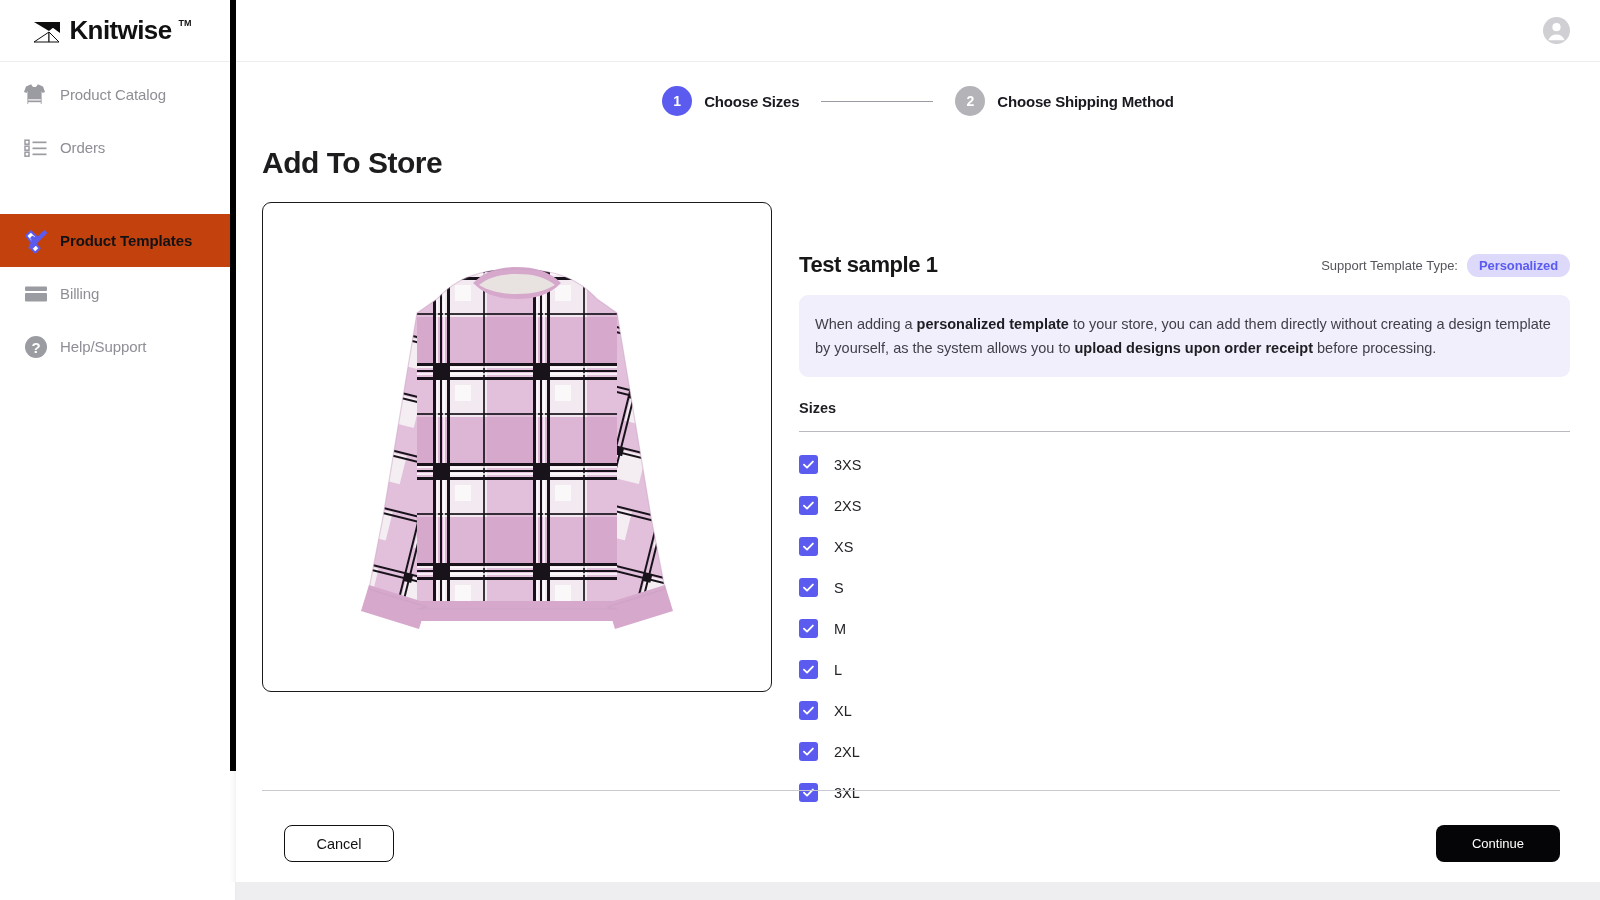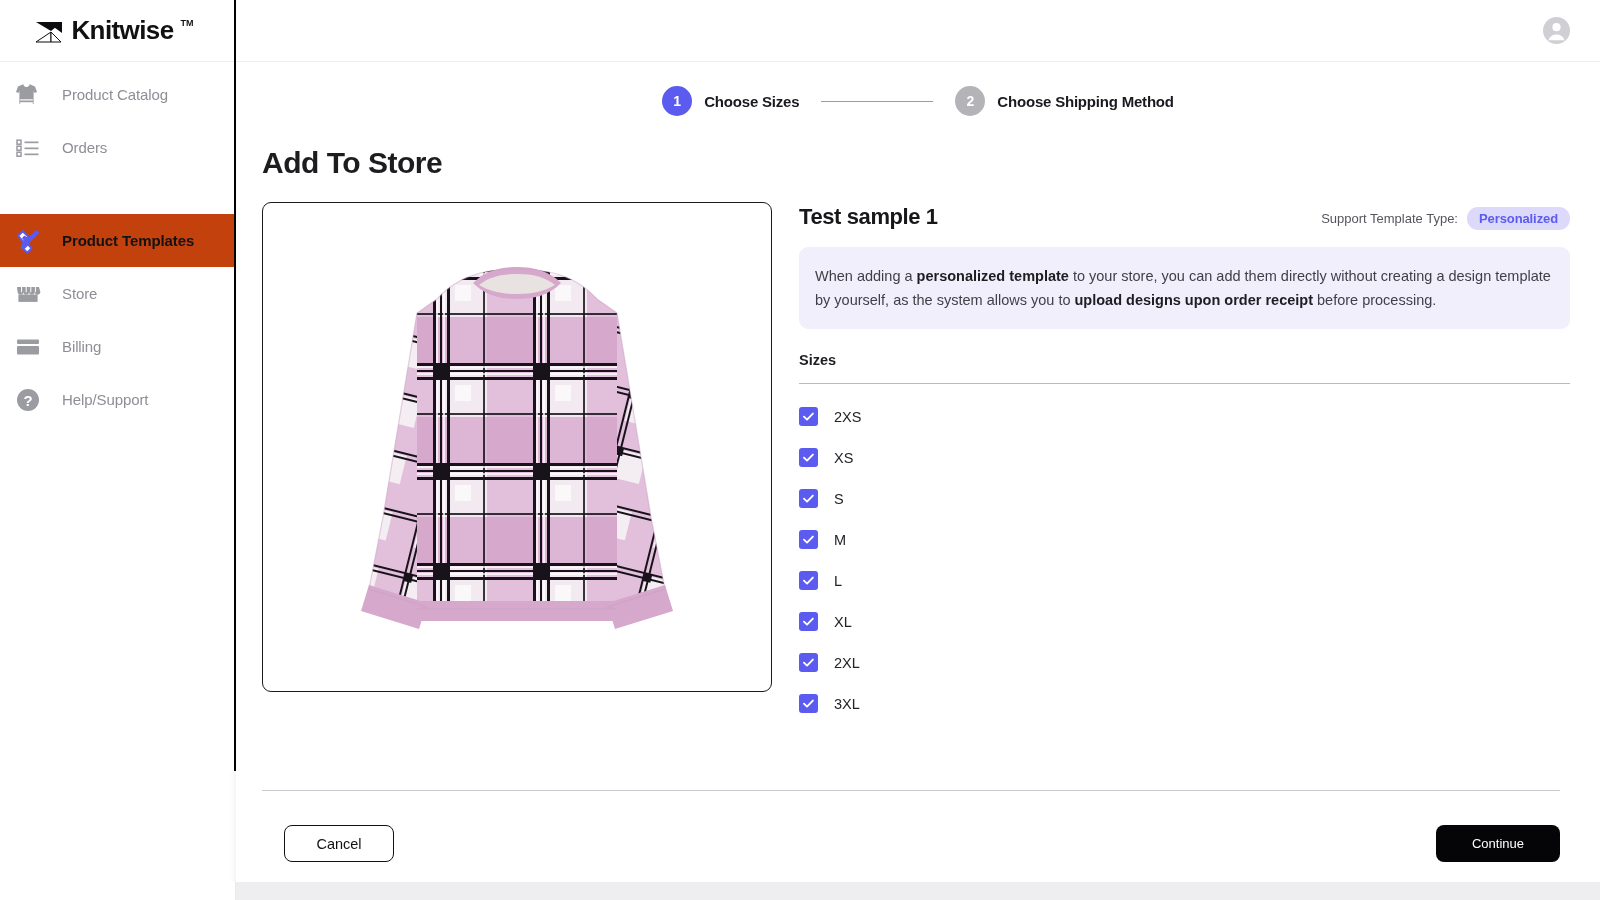--- a/index.html
+++ b/index.html
@@ -8,21 +8,21 @@
     font-family: "Liberation Sans", sans-serif;
     background: #ffffff;
     overflow: hidden;
   }
   #app { position: relative; width: 1600px; height: 900px; display: flex; background:#fff; }
 
   
   #sidebar {
     width: 236px; height: 771px;
     background: #ffffff;
-    border-right: 2px solid #000000;
+    border-right: 6px solid #000000;
     flex: 0 0 236px;
     position: relative;
     z-index: 5;
   }
   #brand {
     height: 62px;
     display: flex; align-items: center; justify-content: center;
     border-bottom: 1px solid #ececf1;
     padding-right: 6px;
   }
@@ -30,21 +30,21 @@
   .logo-mark { width: 30px; height: 30px; margin-top: 2px; flex:0 0 30px; }
   .brand-text {
     font-size: 26px; font-weight: 700; letter-spacing: -0.6px;
     color: #111113; line-height: 30px;
   }
   .brand-tm { font-size: 9px; font-weight: 700; color:#111113; line-height: 12px; margin-top:2px;}
 
   #nav { padding-top: 6px; }
   .nav-item {
     height: 53px; display: flex; align-items: center;
-    padding-left: 12px; gap: 18px; cursor: pointer;
+    padding-left: 20px; gap: 8px; cursor: pointer;
   }
   .nav-item .nav-icon { width: 32px; height: 30px; flex: 0 0 32px; display:flex; align-items:center; justify-content:center; }
   .nav-label { font-size: 15px; color: #8e8e96; letter-spacing: -0.1px; }
   .nav-item.active { background: #c2410c; margin-top: 40px; }
   .nav-item.active .nav-label { color: #131316; font-weight: 700; }
 
   
   #main {
     flex: 1 1 auto; height: 900px; position: relative; background: #ffffff;
     box-shadow: -3px 0 7px -2px rgba(0,0,0,0.07);
@@ -84,21 +84,21 @@
   #product-card {
     width: 510px; height: 490px; flex: 0 0 510px;
     border: 1px solid #1b1b1d; border-radius: 9px;
     background: #ffffff; overflow: hidden;
     display:flex; align-items:center; justify-content:center;
   }
   #sweater-svg { width: 460px; height: 460px; }
 
   
   #details { flex: 1 1 auto; min-width: 0; padding-top: 2px; }
-  .detail-head { display: flex; align-items: flex-end; justify-content: space-between; }
+  .detail-head { display: flex; align-items: center; justify-content: space-between; margin-top: 48px; }
   #product-name { font-size: 22px; font-weight: 700; color: #17171a; letter-spacing: -0.4px; }
   .type-wrap { display: flex; align-items: center; gap: 9px; }
   .type-label { font-size: 13px; color: #55555d; }
   .type-badge {
     background: #ddd9fb; color: #5b5bf0; font-size: 13px; font-weight: 700;
     padding: 4px 12px; border-radius: 11px; letter-spacing: -0.1px;
   }
 
   #info-box {
     margin-top: 17px;
@@ -214,36 +214,20 @@
             <g stroke="#5b5bf0" stroke-width="2" fill="none" stroke-linejoin="round">
               <path d="M21.4 3.2 L23.1 4.9 L9.4 18.6 L6.4 19.8 L7.6 16.8 Z" fill="#5b5bf0"></path>
               <path d="M3.2 7.8 L7.8 3.2 L13.4 8.8 L11.5 10.7 L9.6 8.8 L8.2 10.2 L10.1 12.1 L8.2 14 Z" fill="#ffffff"></path>
               <path d="M12.8 16.4 L16.6 20.2 L12.2 24.6 L8.4 20.8 Z" fill="#ffffff"></path>
             </g>
           </svg>
         </span>
         <span class="nav-label">Product Templates</span>
       </div>
 
-      <div class="nav-item">
-        <span class="nav-icon">
-          <svg viewBox="0 0 26 22" width="26" height="22" fill="#9b9ba2">
-            <path d="M2 4 h22 l1.4 5.2 a3 3 0 0 1 -5.8 0.6 a3 3 0 0 1 -5.6 0 a3 3 0 0 1 -5.6 0
-                     a3 3 0 0 1 -5.8 -0.6 Z"></path>
-            <rect x="3.4" y="11.5" width="19.2" height="7.4"></rect>
-            <g stroke="#ffffff" stroke-width="1">
-              <line x1="6.6" y1="4" x2="6.6" y2="9.3"></line>
-              <line x1="11.2" y1="4" x2="11.2" y2="9.3"></line>
-              <line x1="15.8" y1="4" x2="15.8" y2="9.3"></line>
-              <line x1="20.4" y1="4" x2="20.4" y2="9.3"></line>
-            </g>
-          </svg>
-        </span>
-        <span class="nav-label">Store</span>
-      </div>
 
       <div class="nav-item">
         <span class="nav-icon">
           <svg viewBox="0 0 26 20" width="26" height="20" fill="#9b9ba2">
             <rect x="2" y="2.5" width="22" height="4.6" rx="1"></rect>
             <rect x="2" y="9" width="22" height="8.5" rx="1"></rect>
           </svg>
         </span>
         <span class="nav-label">Billing</span>
       </div>
@@ -376,20 +360,28 @@
         </div>
 
         <div id="info-box">
           <span>When adding a </span><b>personalized template</b><span> to your store, you can add them directly without creating a design template by yourself, as the system allows you to </span><b>upload designs upon order receipt</b><span> before processing.</span>
         </div>
 
         <div class="section-title">Sizes</div>
 
         <div id="sizes-list">
 
+        <div class="size-row">
+              <span class="cbox on">
+                <svg viewBox="0 0 16 16" width="13" height="13">
+                  <path d="M2.4 8.2 L6.2 11.8 L13.4 4.4" fill="none" stroke="#ffffff" stroke-width="2.3" stroke-linecap="round" stroke-linejoin="round"></path>
+                </svg>
+              </span>
+              <span class="size-label">3XS</span>
+            </div>
             <div class="size-row">
               <span class="cbox on">
                 <svg viewBox="0 0 16 16" width="13" height="13">
                   <path d="M2.4 8.2 L6.2 11.8 L13.4 4.4" fill="none" stroke="#ffffff" stroke-width="2.3" stroke-linecap="round" stroke-linejoin="round"></path>
                 </svg>
               </span>
               <span class="size-label">2XS</span>
             </div>
             <div class="size-row">
               <span class="cbox on">

